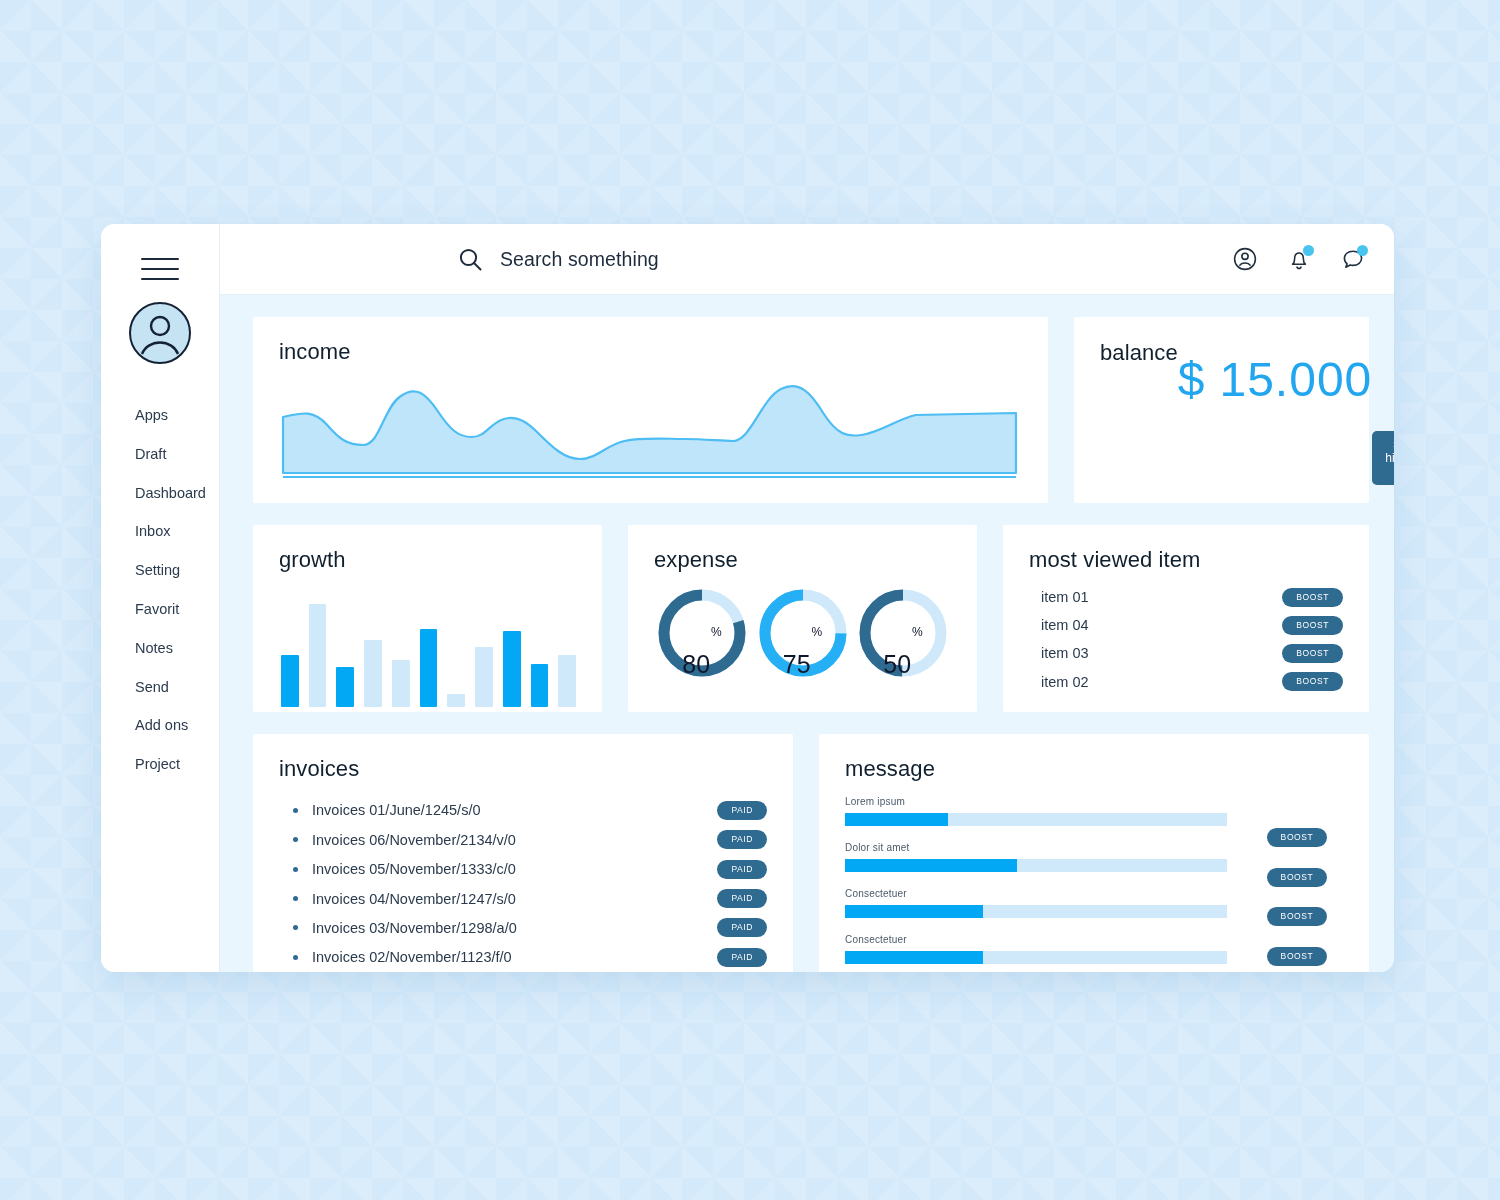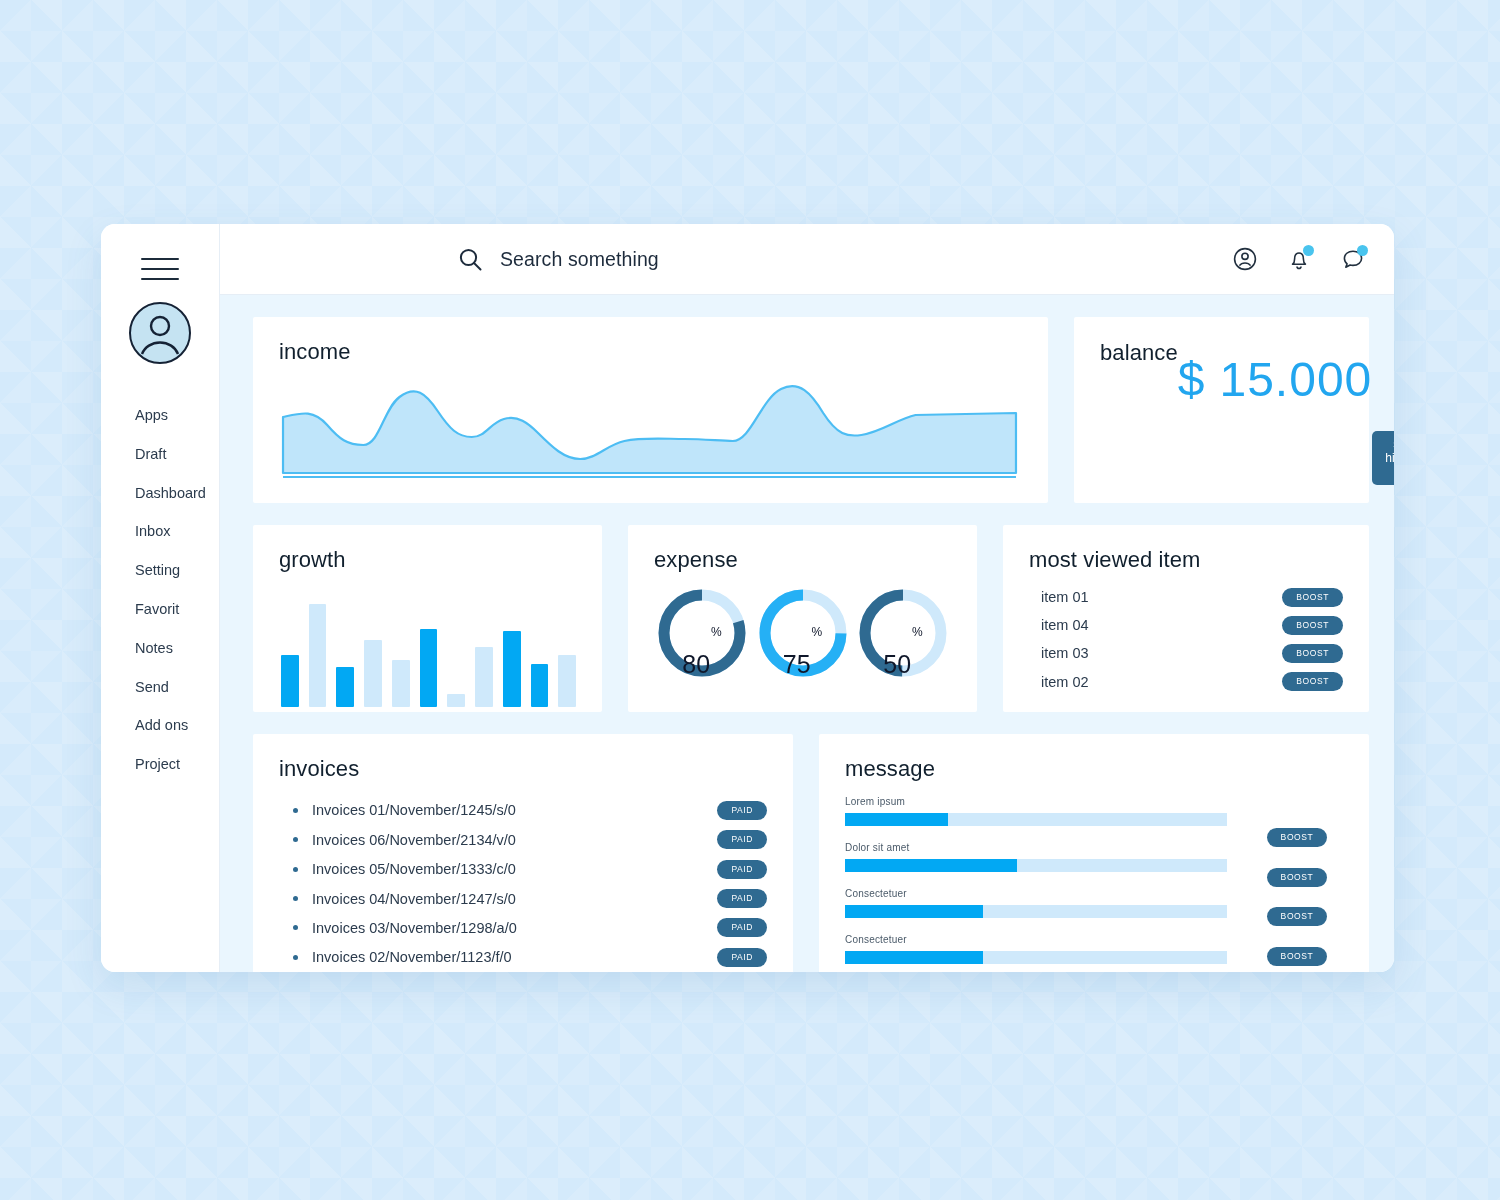--- a/index.html
+++ b/index.html
@@ -339,21 +339,21 @@
 
       </div>
 
       <div class="row">
 
         <div class="card invoices-card">
           <div class="card-title">invoices</div>
           <div class="inv-list">
             <div class="inv-row">
               <span class="inv-dot"></span>
-              <span class="inv-text">Invoices 01/November/1245/s/0</span>
+              <span class="inv-text">Invoices 01/June/1245/s/0</span>
               <button class="pill">PAID</button>
             </div>
             <div class="inv-row">
               <span class="inv-dot"></span>
               <span class="inv-text">Invoices 06/November/2134/v/0</span>
               <button class="pill">PAID</button>
             </div>
             <div class="inv-row">
               <span class="inv-dot"></span>
               <span class="inv-text">Invoices 05/November/1333/c/0</span>

